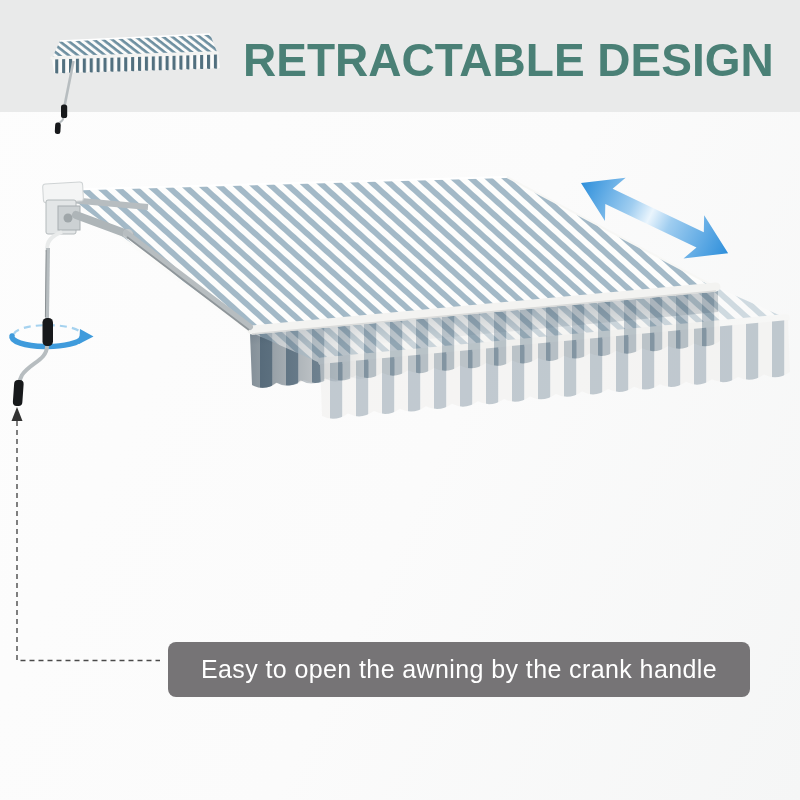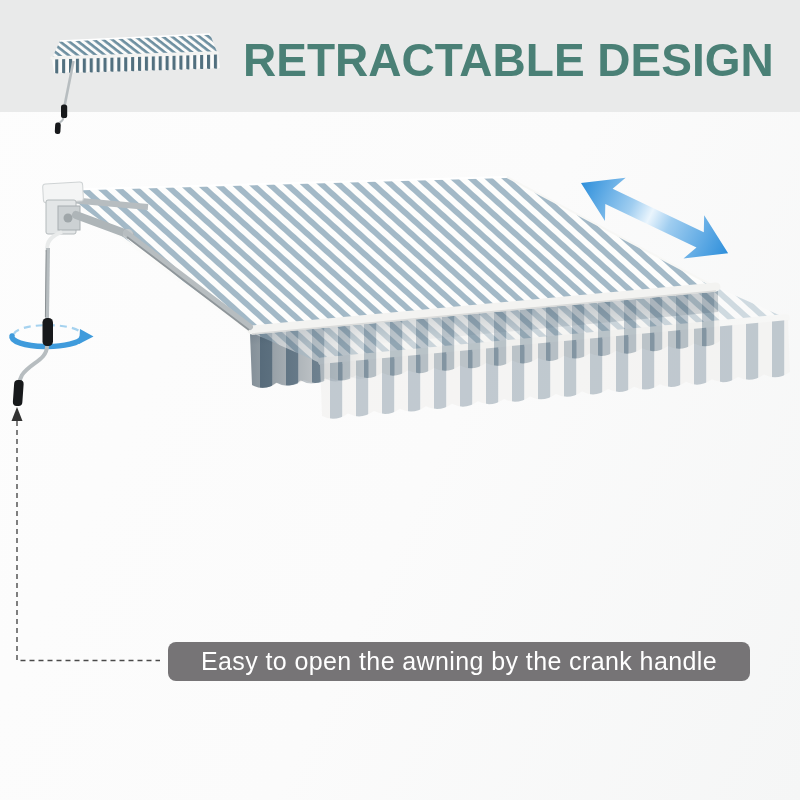--- a/index.html
+++ b/index.html
@@ -14,21 +14,21 @@
     position:absolute;left:0;top:0;width:800px;height:112px;
     background:var(--header-bg,#e9eaea);
   }
   .page-title{
     position:absolute;left:243px;top:33px;margin:0;
     font-size:46px;font-weight:700;letter-spacing:0px;
     color:var(--title-green,#4a8076);white-space:nowrap;
   }
   .scene{position:absolute;left:0;top:0;width:800px;height:800px;}
   .caption-badge{
-    position:absolute;left:168px;top:642px;width:582px;height:39px;
+    position:absolute;left:168px;top:642px;width:582px;height:55px;
     background:var(--caption-bg,#767476);border-radius:8px;
     color:var(--caption-text,#fff);font-size:25px;font-weight:400;letter-spacing:.4px;
     display:flex;align-items:center;justify-content:center;white-space:nowrap;
   }
   
   .st-canopy-b{fill:var(--canopy-stripe,#a3b9c7);}
   .st-canopy-w{fill:var(--canopy-white,#fdfdfc);}
   .st-val-g{fill:var(--valance-gray,#8395a2);}
   .st-val-w{fill:var(--valance-white,#efeeec);}
   .st-thumb-b{fill:var(--thumb-stripe,#6d8fa0);}

